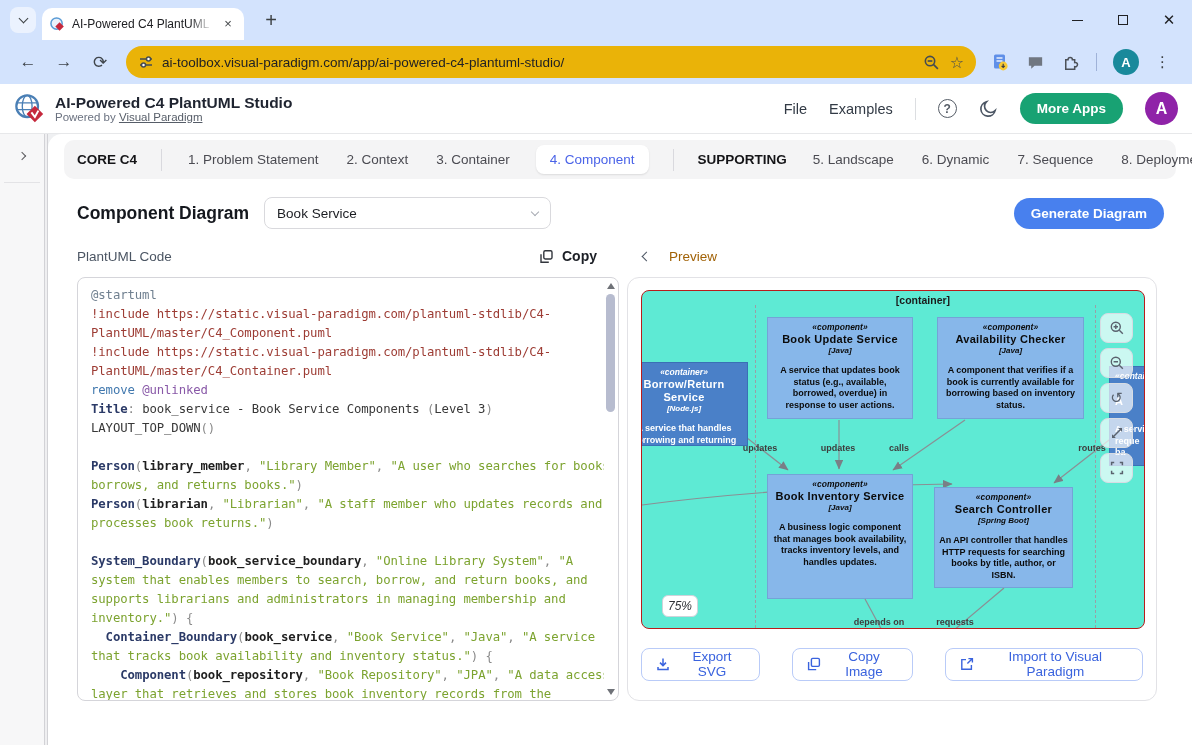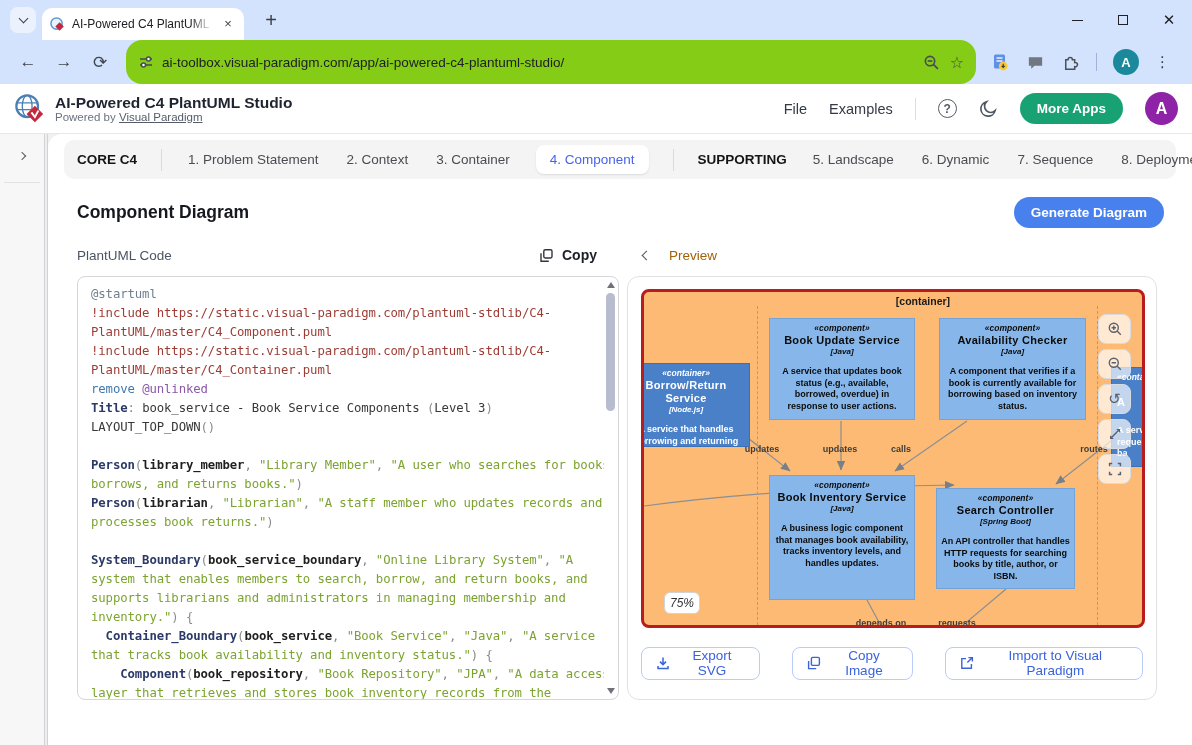--- a/index.html
+++ b/index.html
@@ -21,21 +21,21 @@
   .tabclose{margin-left:auto;font-size:13px;color:#44474a;width:16px;height:16px;line-height:15px;text-align:center;border-radius:50%;cursor:pointer;}
   .newtab{font-size:20px;color:#3c4043;margin-left:14px;margin-top:2px;width:26px;height:26px;text-align:center;line-height:25px;border-radius:50%;cursor:pointer;}
   .wincontrols{position:absolute;right:0;top:0;height:40px;display:flex;align-items:center;}
   .winbtn{width:46px;height:40px;display:flex;align-items:center;justify-content:center;color:#202124;cursor:pointer;}
   .winbtn .minglyph{display:block;width:11px;height:0;border-top:1.4px solid #202124;}
   .winbtn .maxglyph{display:block;width:10px;height:10px;border:1.4px solid #202124;}
   .winbtn.close{font-size:15px;}
 
   .toolbar{height:44px;background:#d3e3fd;display:flex;align-items:center;padding:0 10px;}
   .navic{width:30px;height:30px;display:flex;align-items:center;justify-content:center;font-size:17px;color:#3f454b;border-radius:50%;margin:0 3px;cursor:pointer;}
-  .urlbar{flex:0 0 850px;height:44px;background:#84cc16;border-radius:16px;display:flex;align-items:center;padding:0 12px;margin-left:8px;}
+  .urlbar{flex:0 0 850px;height:32px;background:#eab308;border-radius:16px;display:flex;align-items:center;padding:0 12px;margin-left:8px;}
   .urltext{font-size:13.5px;color:#202124;margin-left:8px;flex:1;white-space:nowrap;overflow:hidden;}
   .urlic{margin-left:10px;display:flex;align-items:center;cursor:pointer;color:#454b52;}
   .star{font-size:16px;color:#454b52;}
   .tbicons{display:flex;align-items:center;margin-left:14px;gap:16px;}
   .tbsep{width:1px;height:18px;background:#9fb2d8;}
   .avatar-sm{width:26px;height:26px;border-radius:50%;background:#19899b;color:#fff;font-size:13px;font-weight:bold;
     display:flex;align-items:center;justify-content:center;cursor:pointer;}
   .kebab{font-size:15px;color:#3c4043;cursor:pointer;letter-spacing:0;}
 
   
@@ -100,21 +100,21 @@
   .fn{color:#2b3a67;font-weight:bold;} .id{color:#1f1f1f;font-weight:bold;}
   .st{color:#7ca32f;} .pu{color:#8a8a8a;} .pl{color:#383838;}
   .vscroll{position:absolute;right:2px;top:2px;bottom:2px;width:10px;}
   .sb-thumb{position:absolute;left:0;top:14px;width:9px;height:118px;background:#b7bccf;border-radius:5px;cursor:pointer;}
   .sb-arrow{position:absolute;left:1px;width:0;height:0;border-left:4px solid transparent;border-right:4px solid transparent;cursor:pointer;}
   .sb-arrow.up{top:3px;border-bottom:6px solid #6f7278;}
   .sb-arrow.down{bottom:3px;border-top:6px solid #6f7278;}
 
   
   .previewpanel{height:424px;border:1px solid #e2e2e6;border-radius:12px;background:#fff;padding:12px 13px 0;}
-  .canvas{position:relative;width:504px;height:339px;border:3px solid #b91c1c;border-radius:8px;background:#fdba74;overflow:hidden;cursor:grab;}
+  .canvas{position:relative;width:504px;height:339px;border:1px solid #b91c1c;border-radius:8px;background:#5eead4;overflow:hidden;cursor:grab;}
   .dashline{position:absolute;top:14px;bottom:0;width:0;border-left:1.5px dashed #9aa0a6;}
   .blabel{position:absolute;top:3px;left:0;width:100%;text-align:center;font-size:10.5px;font-weight:bold;color:#1a1a1a;}
   .blabel b{position:relative;left:30px;}
   svg.edges{position:absolute;left:0;top:0;width:504px;height:339px;}
   .dbox{position:absolute;border:1px solid;text-align:center;padding:4px 4px;overflow:hidden;}
   .dbox.container{background:#4a80c8;border-color:#3a70b5;color:#fff;margin-top:45px;}
   .dbox.component{background:#87b7ea;border-color:#74a3d6;color:#0b0b0b;}
   .dbox .stereo{font-size:8.5px;font-style:italic;font-weight:bold;}
   .dbox .bname{font-size:11px;font-weight:bold;line-height:1.18;letter-spacing:.3px;margin-top:1px;}
   .dbox .tech{font-size:8px;font-style:italic;font-weight:bold;}
@@ -248,20 +248,24 @@
         <div class="tsep"></div>
         <span class="tgroup">SUPPORTING</span>
         <span class="tab">5. Landscape</span>
         <span class="tab">6. Dynamic</span>
         <span class="tab">7. Sequence</span>
         <span class="tab">8. Deployment</span>
       </nav>
 
     <div class="sectionrow">
       <div class="h1">Component Diagram</div>
+      <div class="dropdown">
+        <span class="ddval">Book Service</span>
+        <span class="chev down"></span>
+      </div>
       <button class="genbtn">Generate Diagram</button>
     </div>
 
     <div class="cols">
 
       <section class="col-left">
         <div class="colhead">
           <span class="codetitle">PlantUML Code</span>
           <div class="copybtn">
             <svg width="15" height="15" viewBox="0 0 15 15">

